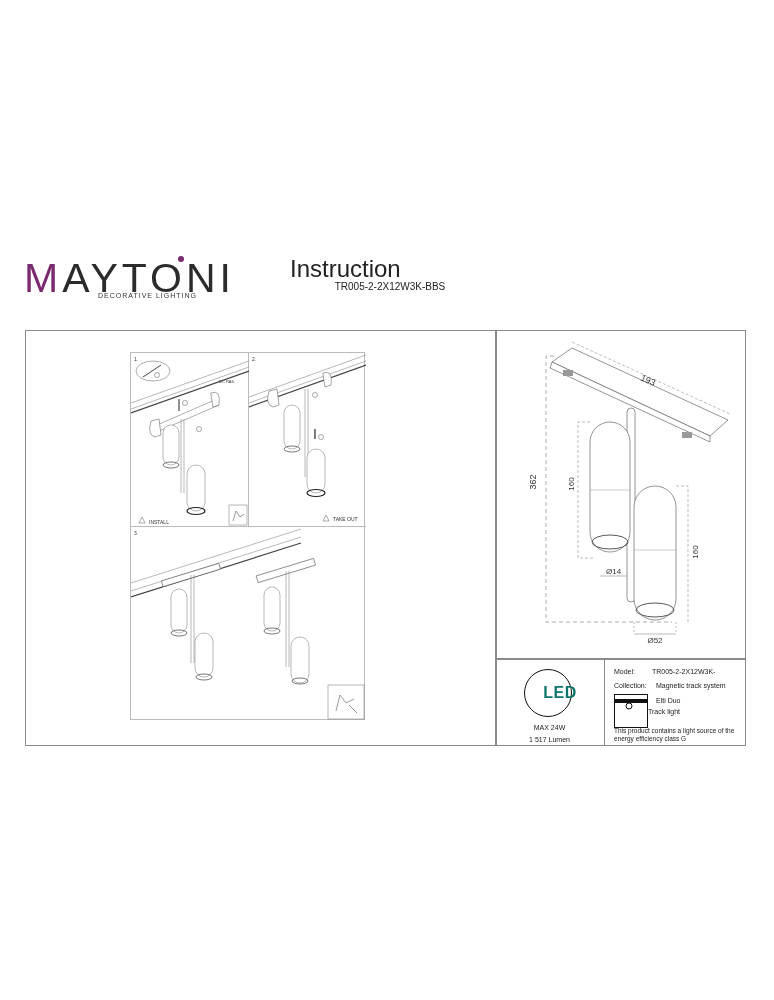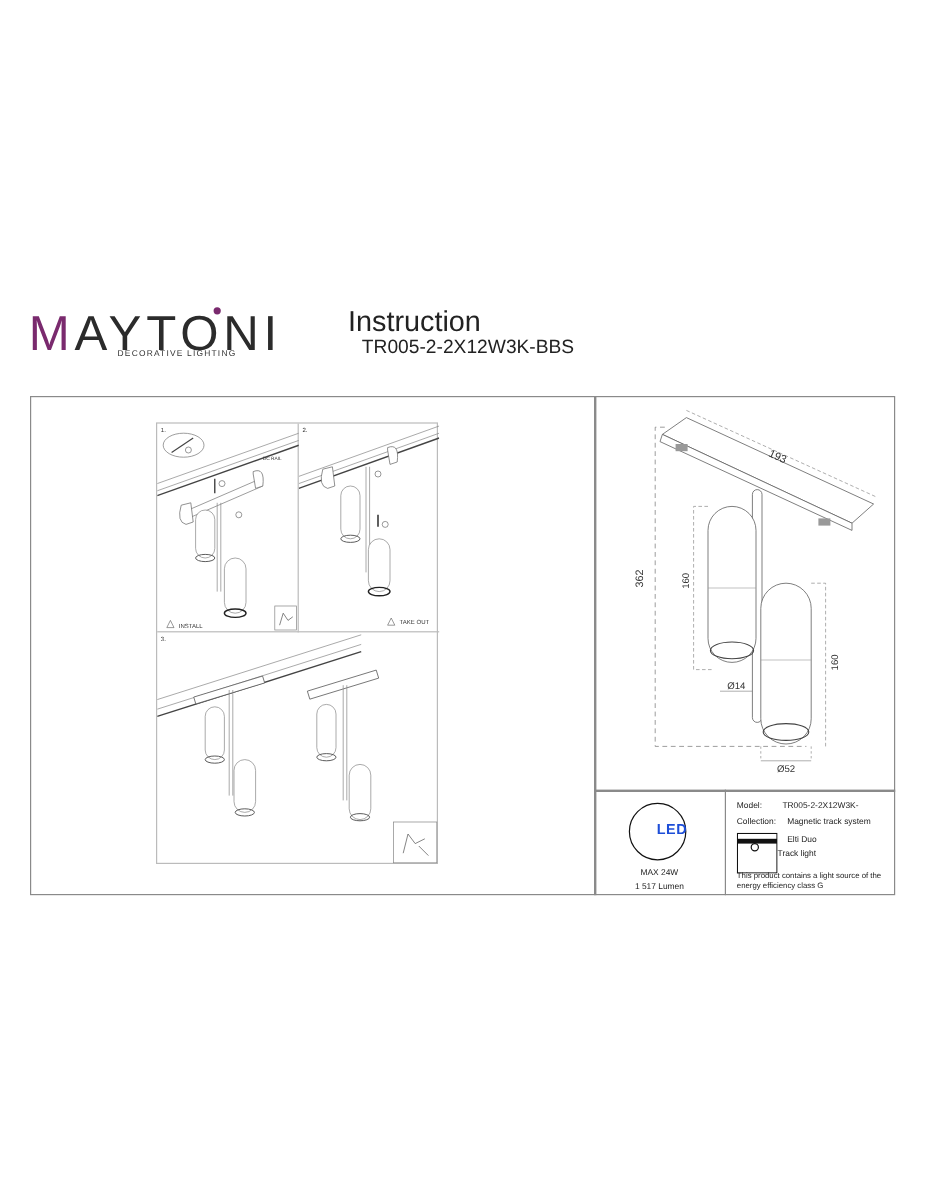--- a/index.html
+++ b/index.html
@@ -4,31 +4,31 @@
 <style>
   html, body { margin: 0; padding: 0; background: #ffffff; }
   body { width: 774px; height: 1000px; position: relative; overflow: hidden;
          font-family: "Liberation Sans", sans-serif; color: #222; }
   .abs { position: absolute; }
   .logo-word { left: 24px; top: 258px; font-size: 41px; letter-spacing: 4px; color: #2b2b2b; font-weight: normal; line-height: 1; }
   .logo-word .accent { color: #7a2a6e; }
   .logo-dot { width: 6px; height: 6px; border-radius: 50%; background: #7a2a6e; left: 178px; top: 256px; }
   .logo-sub { left: 98px; top: 292px; font-size: 7px; letter-spacing: 1px; color: #333; }
   .title { left: 290px; top: 255px; width: 200px; text-align: left; font-size: 24px; color: #222; }
-  .subtitle { left: 290px; top: 281px; width: 200px; text-align: center; font-size: 16px; color: #222; }
+  .subtitle { left: 290px; top: 281px; width: 200px; text-align: center; font-size: 10px; color: #222; }
   .frame { left: 25px; top: 330px; width: 721px; height: 416px; border: 1.5px solid #8a8a8a; box-sizing: border-box; }
   .vdiv { left: 495px; top: 330px; width: 1.5px; height: 416px; background: #8a8a8a; }
   .hdiv { left: 495px; top: 658px; width: 251px; height: 1.5px; background: #8a8a8a; }
   .vdiv2 { left: 604px; top: 658px; width: 1px; height: 88px; background: #8a8a8a; }
   .steps { left: 130px; top: 352px; width: 235px; height: 368px; border: 1px solid #bbb; box-sizing: border-box; }
   .step-box { position: absolute; box-sizing: border-box; }
   .step-num { position: absolute; font-size: 5px; color: #333; }
   .step-caption { position: absolute; font-size: 5px; color: #333; }
   .led-circle { left: 524px; top: 669px; width: 48px; height: 48px; border: 1.5px solid #111; border-radius: 50%; box-sizing: border-box; }
-  .led-text { left: 524px; top: 684px; width: 72px; text-align: center; font-size: 12px; font-weight: bold; letter-spacing: 0.5px; color: #1d4ed8; }
+  .led-text { left: 524px; top: 684px; width: 72px; text-align: center; font-size: 16px; font-weight: bold; letter-spacing: 0.5px; color: #0f766e; }
   .spec-small { font-size: 7px; color: #222; }
   .info-label { font-size: 7px; color: #222; }
 </style>
 </head>
 <body>
 
 <div class="abs logo-word">
   <span class="accent">M</span><span>AYTONI</span>
 </div>
 <div class="abs logo-dot"></div>

